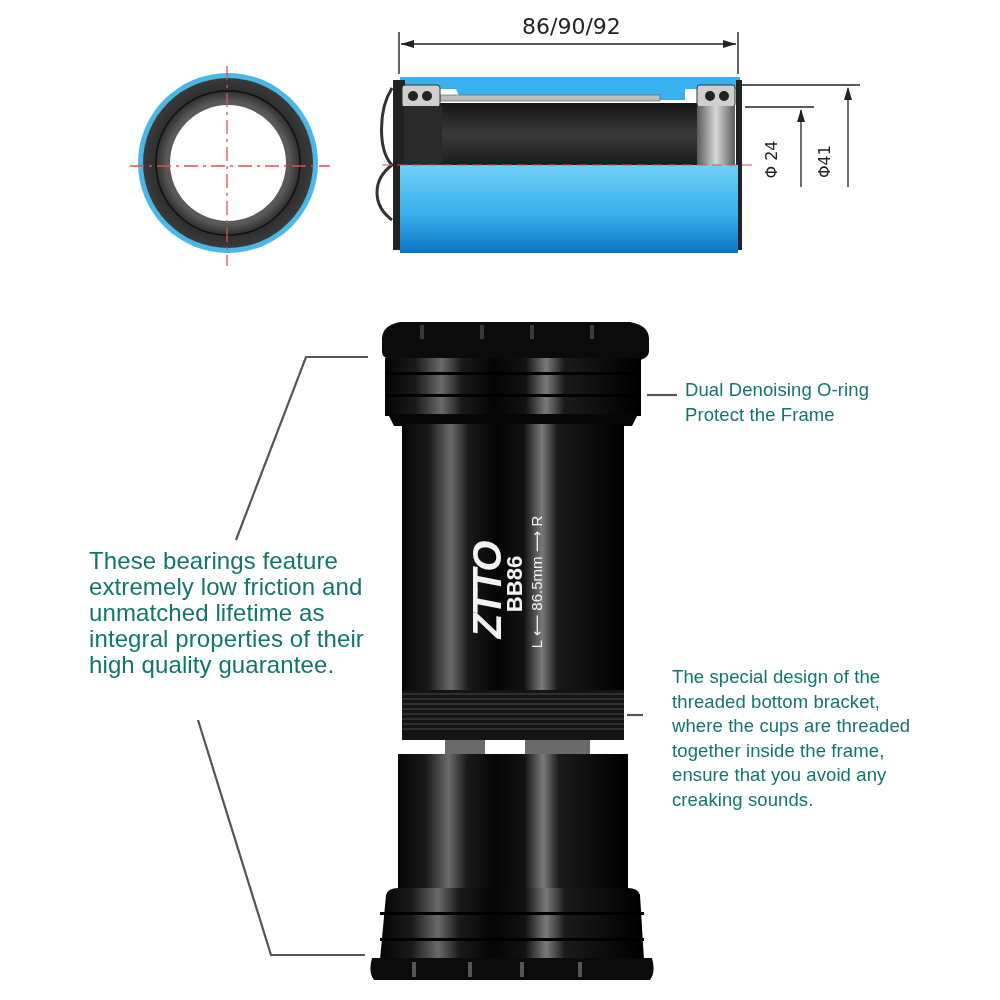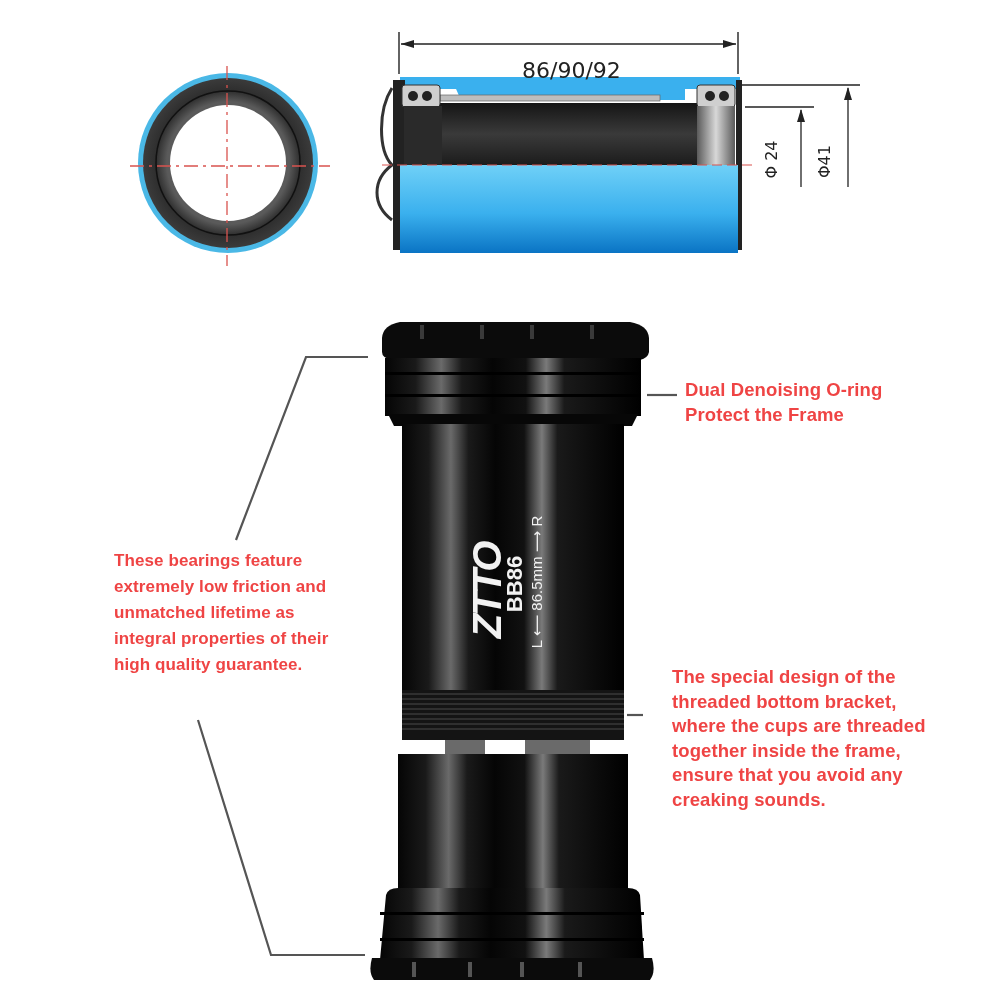--- a/index.html
+++ b/index.html
@@ -4,21 +4,21 @@
   <style>
     html, body { margin: 0; padding: 0; }
     body {
       width: 1000px; height: 1000px; background: #ffffff; position: relative; overflow: hidden;
       font-family: "Liberation Sans", "DejaVu Sans", sans-serif;
     }
     .abs { position: absolute; }
     svg.layer { position: absolute; left: 0; top: 0; }
     .dim-label { font-family: "DejaVu Sans", "Liberation Sans", sans-serif; color: #222; }
     .callout {
-      color: #ef4444; font-weight: bold; font-size: 18.5px; line-height: 24.5px;
+      color: #0f766e; font-weight: normal; font-size: 18.5px; line-height: 24.5px;
       white-space: pre-line; letter-spacing: 0.1px;
     }
     .brand {
       position: absolute; color: #f2f2f2; font-weight: bold; font-style: italic;
       transform-origin: center center;
     }
   </style>
 </head>
 <body>
 
@@ -160,31 +160,31 @@
   </g>
 
   <g stroke="#555" stroke-width="2.2" fill="none">
     <polyline points="236,540 306,357 368,357"></polyline>
     <polyline points="198,720 271,955 365,955"></polyline>
     <line x1="647" y1="395" x2="677" y2="395"></line>
     <line x1="627" y1="715" x2="643" y2="715"></line>
   </g>
 </svg>
 
-<div class="abs dim-label" style="left:522px; top:14px; font-size:22px;margin-top:44px;">86/90/92</div>
+<div class="abs dim-label" style="left:522px; top:14px; font-size:22px;">86/90/92</div>
 <div class="abs dim-label" style="left:752px; top:150px; font-size:16px; transform: rotate(-90deg); transform-origin: center;">Φ 24</div>
 <div class="abs dim-label" style="left:808px; top:152px; font-size:16px; transform: rotate(-90deg); transform-origin: center;">Φ41</div>
 
 <div class="brand" style="left:440px; top:568px; font-size:40px; transform: rotate(-90deg); letter-spacing:-2px;">ZTTO</div>
 <div class="brand" style="left:487px; top:571px; font-size:22px; font-style:normal; transform: rotate(-90deg);">BB86</div>
 <div class="brand" style="left:462px; top:573px; font-size:15px; font-style:normal; font-weight:normal; transform: rotate(-90deg); white-space:nowrap; width:150px; text-align:center;">L ⟵ 86.5mm ⟶ R</div>
 
 <div class="abs callout" style="left:685px; top:378px;">Dual Denoising O-ring
 Protect the Frame</div>
-<div class="abs callout" style="left:114px; top:548px; font-size:17px; line-height:26px;">These bearings feature
+<div class="abs callout" style="left:89px; top:548px; font-size:24px; line-height:26px;">These bearings feature
 extremely low friction and
 unmatched lifetime as
 integral properties of their
 high quality guarantee.</div>
 <div class="abs callout" style="left:672px; top:665px;">The special design of the
 threaded bottom bracket,
 where the cups are threaded
 together inside the frame,
 ensure that you avoid any
 creaking sounds.</div>

